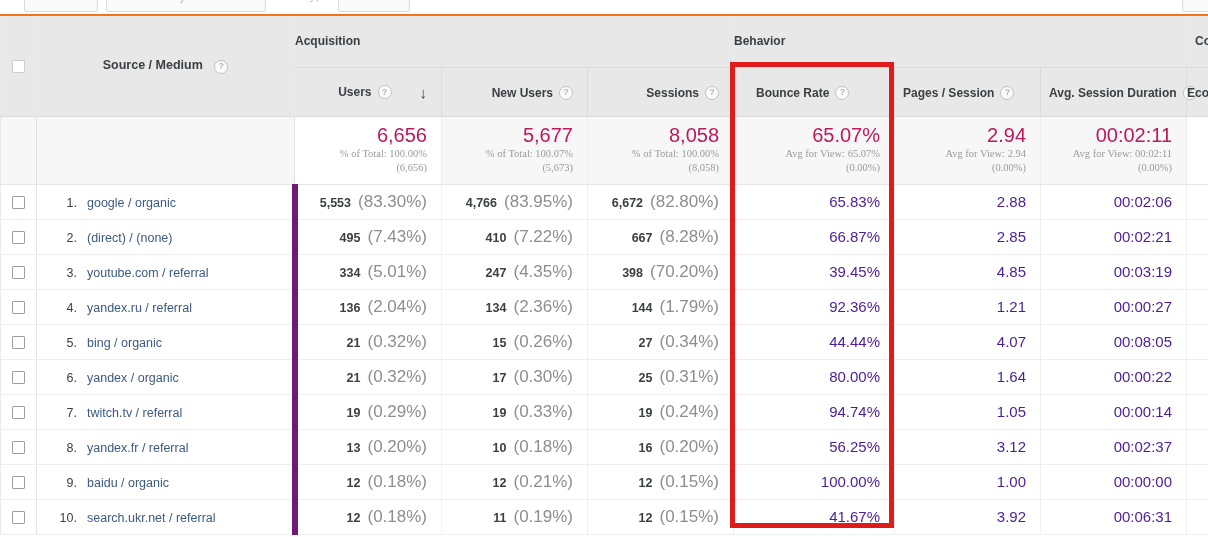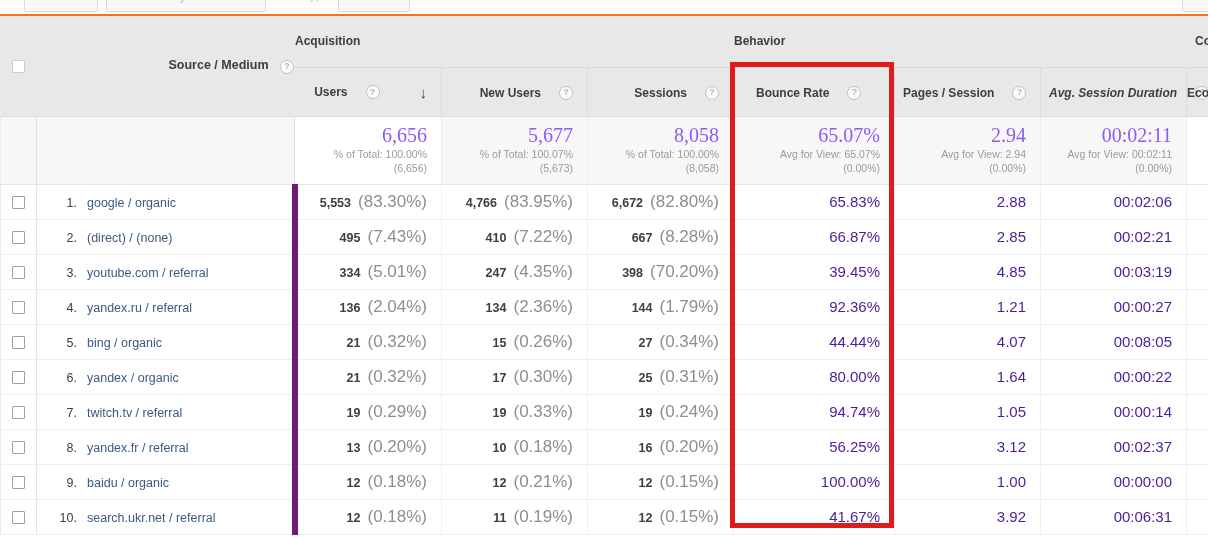--- a/index.html
+++ b/index.html
@@ -83,34 +83,34 @@
     border-right: 1px solid #dcdcdc;
     border-bottom: 1px solid #dcdcdc;
     text-align: center;
   }
   .dim-cell {
     background: #e8e8e8;
     border-right: 1px solid #dcdcdc;
     border-bottom: 1px solid #dcdcdc;
     font-size: 12.5px; font-weight: bold; color: #3c4043;
     padding-left: 26px;
-    text-align: right;
+    text-align: center;
   }
 
   
   .mh-row td {
     height: 49px;
     background: #e8e8e8;
     border-bottom: 1px solid #dcdcdc;
     border-right: 1px solid #dcdcdc;
     text-align: right;
     padding-right: 14px;
   }
   .mh-inner {
-    display: inline-flex; align-items: center; gap: 18px;
+    display: inline-flex; align-items: center; gap: 6px;
     font-size: 12px; font-weight: bold; color: #3c4043;
     white-space: nowrap;
   }
   .qmark {
     display: inline-flex; align-items: center; justify-content: center;
     width: 14px; height: 14px; border-radius: 50%;
     border: 1px solid #c2c2c2; background: #fbfbfb;
     color: #b5b5b5; font-size: 9px; font-weight: bold;
     line-height: 1;
   }
@@ -126,26 +126,25 @@
     height: 68px;
     background: #f7f7f7;
     border-bottom: 1px solid #e6e6e6;
     border-right: 1px solid #ededed;
     text-align: right;
     padding-right: 14px;
   }
   .sum-row td.sum-white { background: #fff; }
   .sum-row td.sum-blank { background: #f7f7f7; border-right: 1px solid #e0e0e0; }
   .sum-big {
-    font-size: 20px; color: #8b5cf6; font-weight: normal;
+    font-size: 20px; color: #be185d; font-weight: normal;
     line-height: 1.14;
-    font-family: Liberation Serif, serif;
   }
   .sum-sub {
-    font-size: 10.5px; color: #9b9b9b; line-height: 1.35;
+    font-size: 10.5px; color: #9b9b9b; line-height: 1.35; font-family: Liberation Serif, serif;
   }
 
   
   .d-row td {
     height: 35px;
     background: #fff;
     border-bottom: 1px solid #eeeeee;
     border-right: 1px solid #f0f0f0;
     border-top: none;
     text-align: right;
@@ -259,21 +258,21 @@
           <span>Bounce Rate</span>
           <span class="qmark">?</span>
         </span>
       </td>
       <td style="text-align:left;padding-left:8px;">
         <span class="mh-inner">
           <span>Pages / Session</span>
           <span class="qmark">?</span>
         </span>
       </td>
-      <td style="text-align:center;padding-left:8px;font-style:italic;">
+      <td style="text-align:center;padding-left:8px;">
         <span class="mh-inner">
           <span>Avg. Session Duration</span>
           <span class="qmark">?</span>
         </span>
       </td>
       <td class="mh-conv">
         <span class="mh-inner">
           <span>Eco</span>
         </span>
       </td>

